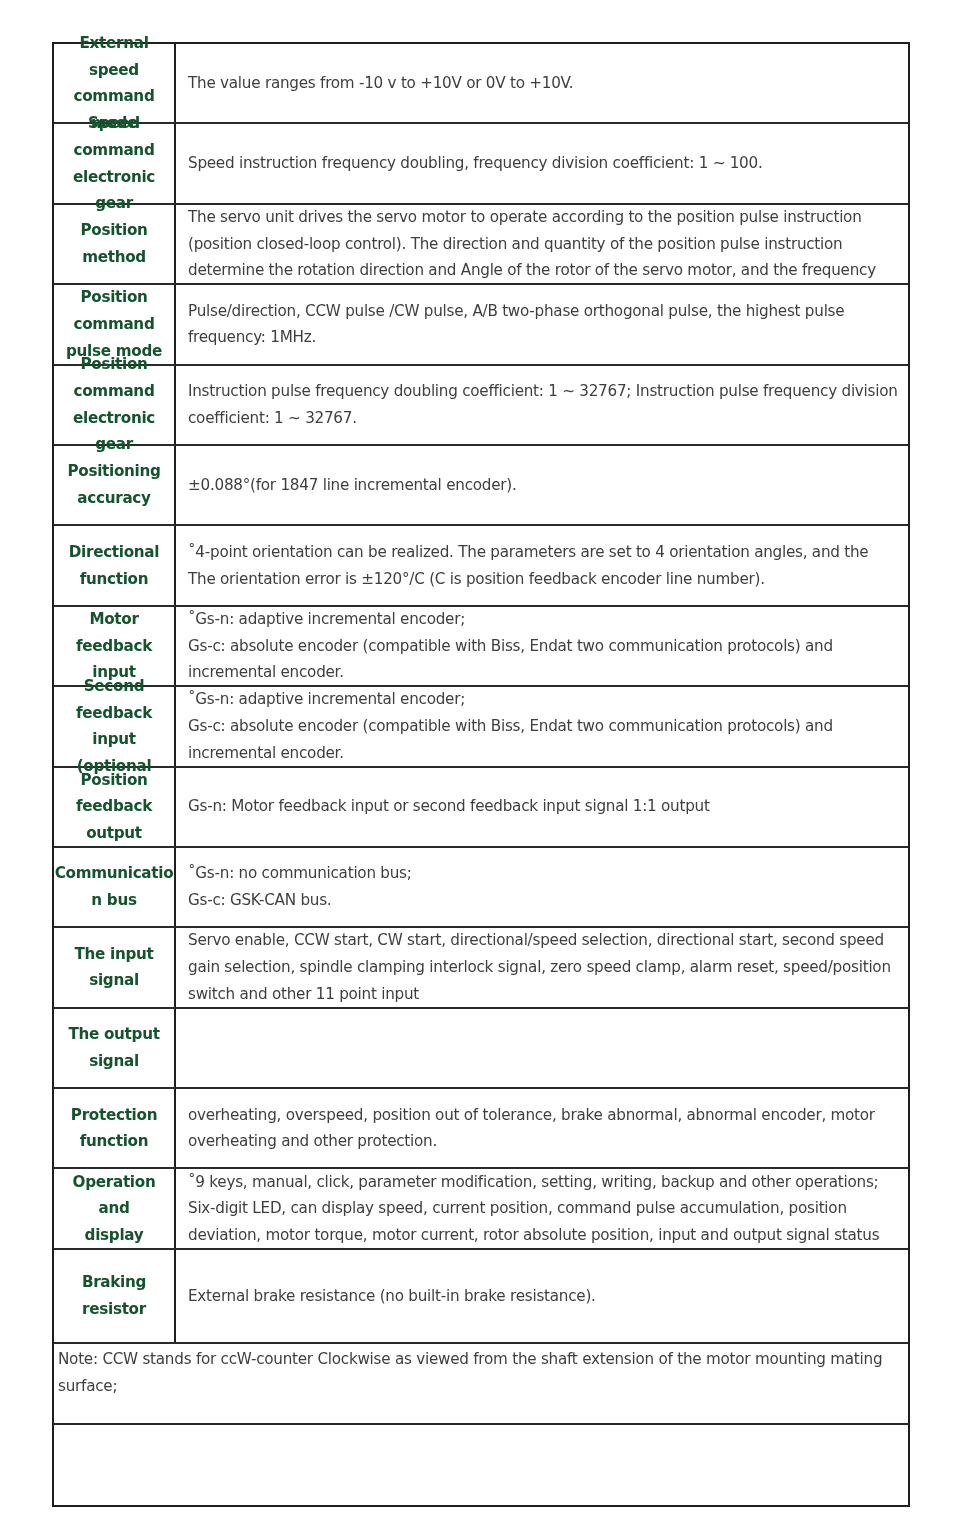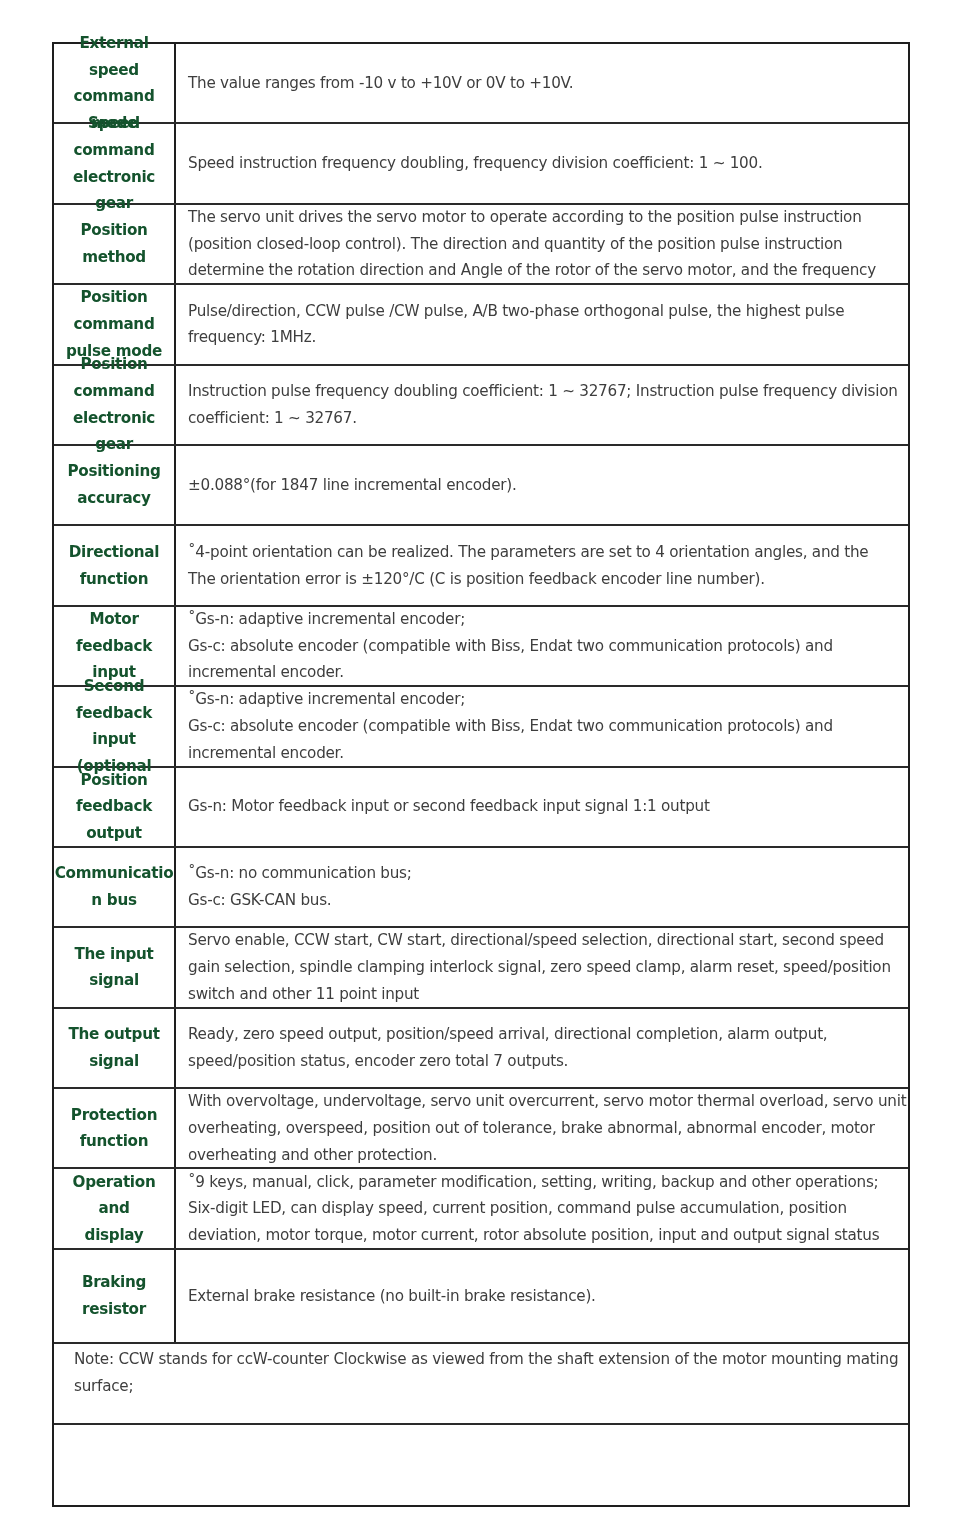--- a/index.html
+++ b/index.html
@@ -10,21 +10,21 @@
   .row { display: flex; height: 80.4px; border-bottom: 2px solid #2a2a2a; box-sizing: border-box; }
   .label { width: 122px; flex: 0 0 122px; border-right: 2px solid #1e1e1e;
            display: flex; align-items: center; justify-content: center; text-align: center;
            font-size: 15.2px; font-weight: bold; line-height: 26.7px; color: #14532d;
            box-sizing: border-box; padding: 0 1px; letter-spacing: -0.3px; white-space: pre-line; }
   .value { flex: 1; display: flex; align-items: center; padding: 0 12px;
            font-size: 15.2px; line-height: 26.7px; color: #3e3e3e; overflow: hidden;
            letter-spacing: -0.25px; }
   .value .lines { width: 100%; }
   .value .line { display: block; white-space: nowrap; }
-  .note { height: 81px; border-bottom: 2px solid #2a2a2a; padding: 2px 20px; box-sizing: border-box;
+  .note { height: 81px; border-bottom: 2px solid #2a2a2a; padding: 2px 4px; box-sizing: border-box;
           font-size: 15.2px; line-height: 26.7px; color: #3e3e3e; letter-spacing: -0.25px; }
   .note .line { display: block; white-space: nowrap; }
   .empty { height: 80px; }
 </style>
 </head>
 <body>
 
 <div class="spec-table" id="spec-table">
   <div id="rows">
       <div class="row">
@@ -149,33 +149,26 @@
           <div class="lines">
             <span class="line">Servo enable, CCW start, CW start, directional/speed selection, directional start, second speed</span>
             <span class="line">gain selection, spindle clamping interlock signal, zero speed clamp, alarm reset, speed/position</span>
             <span class="line">switch and other 11 point input</span>
           </div>
         </div>
       </div>
       <div class="row">
         <div class="label">The output
 signal</div>
-        <div class="value">
-          <div class="lines">
-            <span class="line">Ready, zero speed output, position/speed arrival, directional completion, alarm output,</span>
-            <span class="line">speed/position status, encoder zero total 7 outputs.</span>
-          </div>
-        </div>
       </div>
       <div class="row">
         <div class="label">Protection
 function</div>
         <div class="value">
           <div class="lines">
-            <span class="line">With overvoltage, undervoltage, servo unit overcurrent, servo motor thermal overload, servo unit</span>
             <span class="line">overheating, overspeed, position out of tolerance, brake abnormal, abnormal encoder, motor</span>
             <span class="line">overheating and other protection.</span>
           </div>
         </div>
       </div>
       <div class="row">
         <div class="label">Operation and
 display</div>
         <div class="value">
           <div class="lines">

